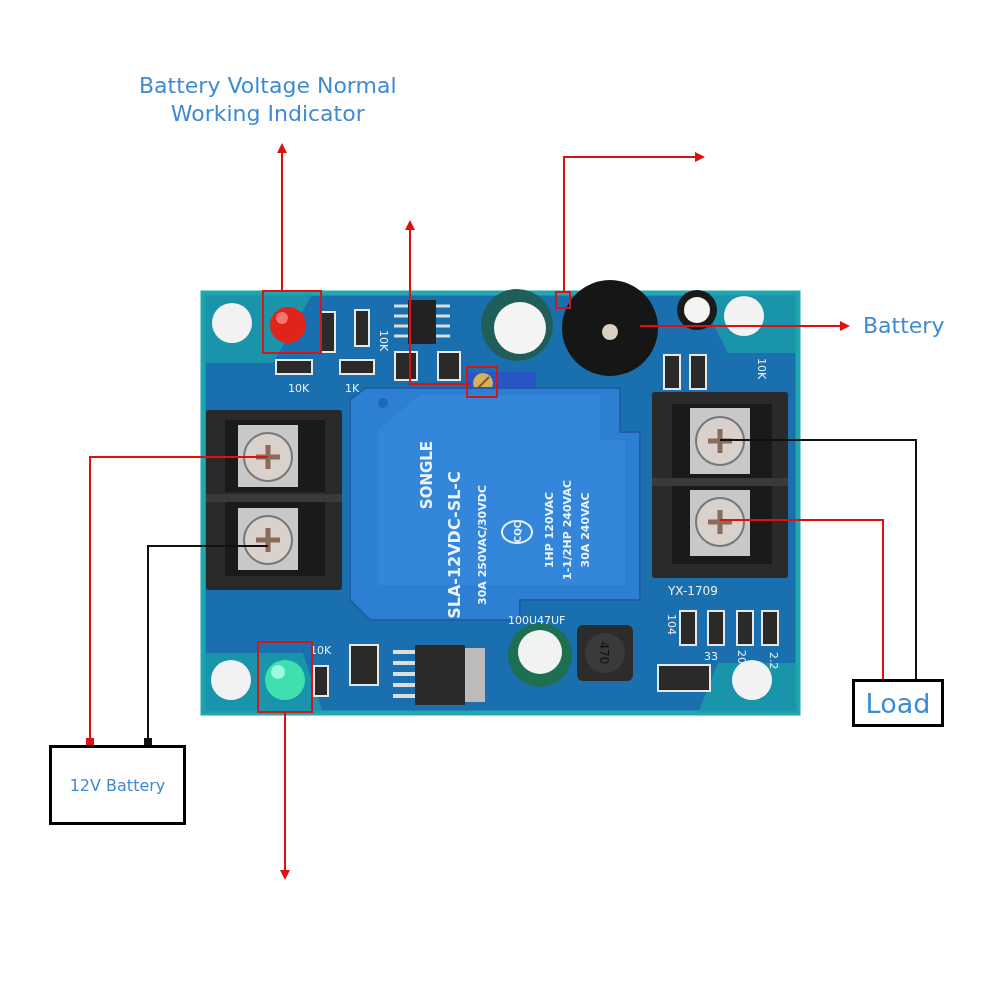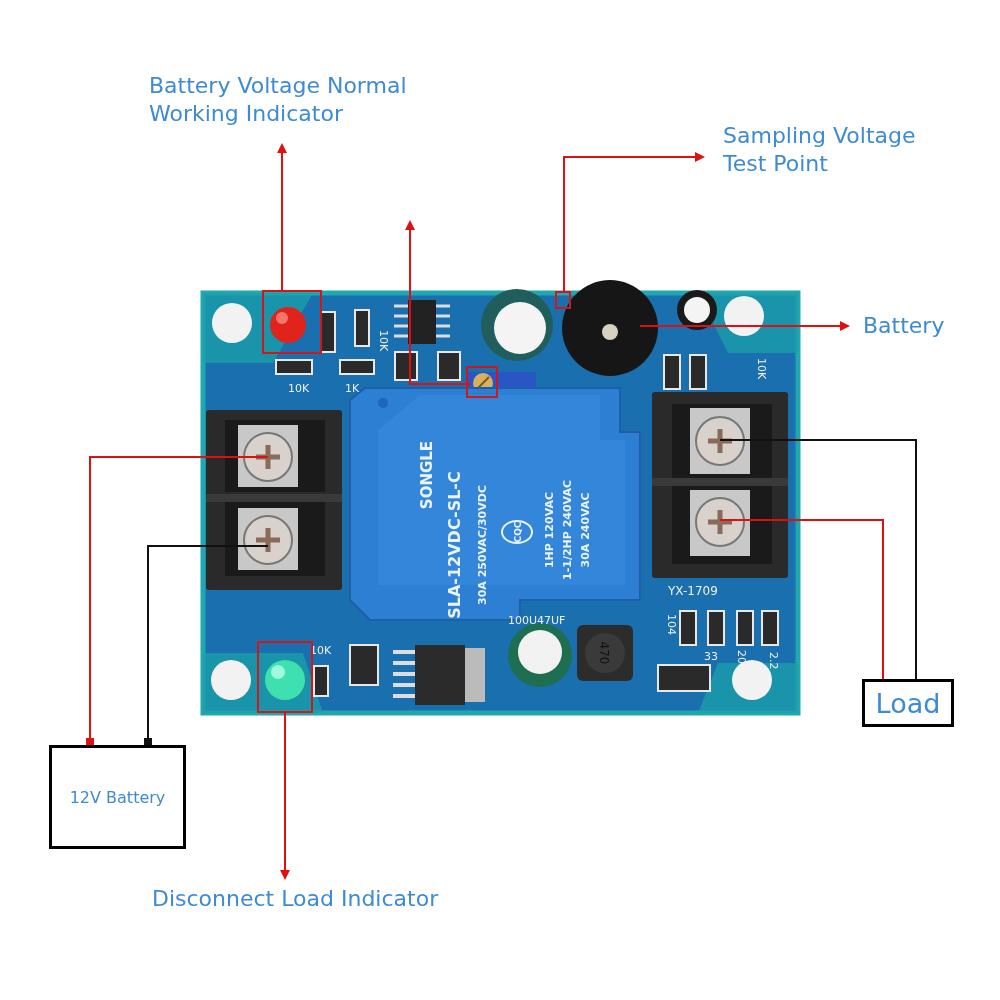--- a/index.html
+++ b/index.html
@@ -198,26 +198,23 @@
   <g fill="none" stroke-width="2">
     <polyline points="268,457 90,457 90,742" stroke="#e01010"></polyline>
     <rect x="86" y="738" width="8" height="8" fill="#e01010" stroke="none"></rect>
     <polyline points="268,546 148,546 148,742" stroke="#111"></polyline>
     <rect x="144" y="738" width="8" height="8" fill="#111" stroke="none"></rect>
     <polyline points="720,440 916,440 916,681" stroke="#111"></polyline>
     <polyline points="720,520 883,520 883,681" stroke="#e01010"></polyline>
   </g>
 </svg>
 
-<div class="label lbl-lg" style="left:149px; top:72px;">Battery Voltage Normal
+<div class="label lbl-lg" style="left:139px; top:72px;text-align:center;">Battery Voltage Normal
 Working Indicator</div>
-<div class="label lbl-lg" style="left:723px; top:122px;">Sampling Voltage
-Test Point</div>
 <div class="label lbl-lg" style="left:863px; top:312px;">Battery</div>
-<div class="label lbl-lg" style="left:152px; top:885px;">Disconnect Load Indicator</div>
-
-<div class="boxlbl" style="left:49px; top:745px; width:137px; height:104px;">
+
+<div class="boxlbl" style="left:49px; top:745px; width:137px; height:80px;">
   <span style="font-size:16px;">12V Battery</span>
 </div>
-<div class="boxlbl" style="left:852px; top:679px; width:92px; height:48px;margin-left:10px;">
+<div class="boxlbl" style="left:852px; top:679px; width:92px; height:48px;">
   <span style="font-size:27px;">Load</span>
 </div>
 </div>
 
 </body></html>

